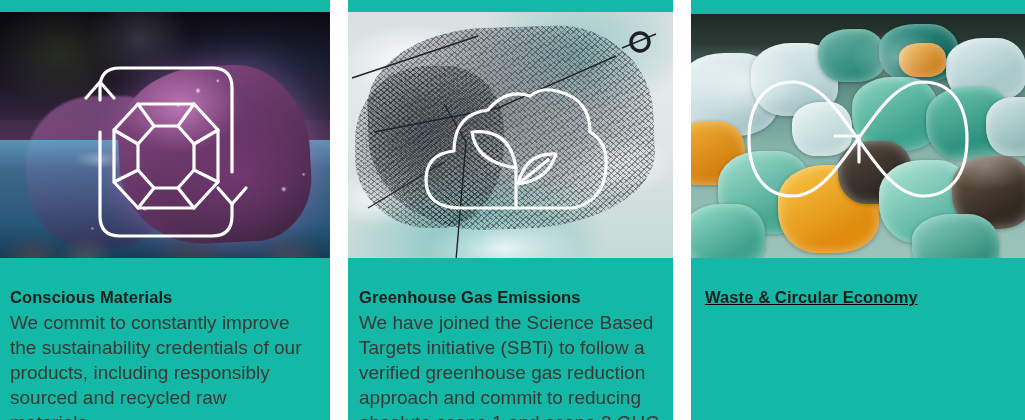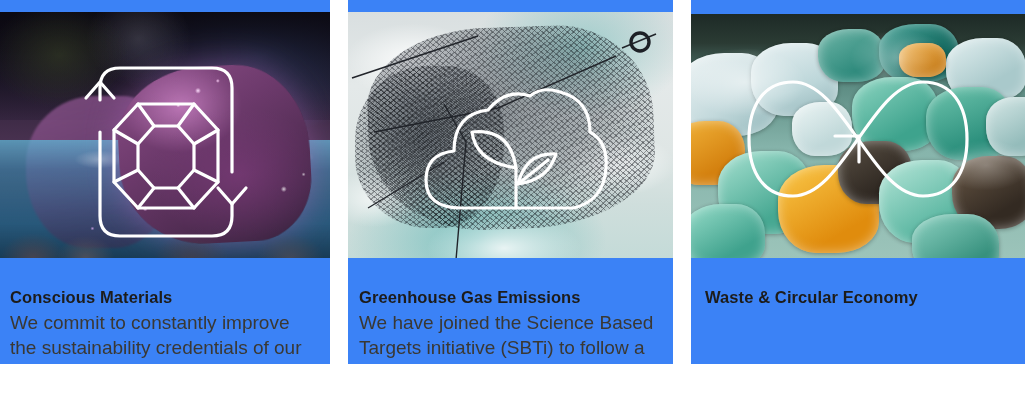--- a/index.html
+++ b/index.html
@@ -15,22 +15,22 @@
   .board {
     position: relative;
     width: 1025px;
     height: 420px;
     display: flex;
     background: #ffffff;
   }
 
   .card {
     position: relative;
-    height: 364px;
-    background: #3b82f6;
+    height: 420px;
+    background: #14b8a6;
     overflow: hidden;
     flex: 0 0 auto;
   }
   .card-1 { width: 330px; }
   .gutter { flex: 0 0 18px; height: 420px; background: #ffffff; }
   .card-2 { width: 325px; }
   .card-3 { width: 335px; }
 
   
   .photo {
@@ -204,21 +204,21 @@
   }
 
   
   .text {
     position: absolute;
     left: 0;
     top: 258px;
     width: 100%;
     padding: 30px 22px 0 10px;
   }
-  .card-3 .text { padding-left: 14px; padding-right: 25px; }
+  .card-3 .text { padding-left: 14px; padding-right: 25px; text-decoration: underline; }
   .card-2 .text { padding-left: 11px; padding-right: 10px; }
 
   .title {
     font-size: 16.5px;
     font-weight: bold;
     color: #1d1c1a;
     letter-spacing: .1px;
     margin-bottom: 3px;
     white-space: nowrap;
   }

